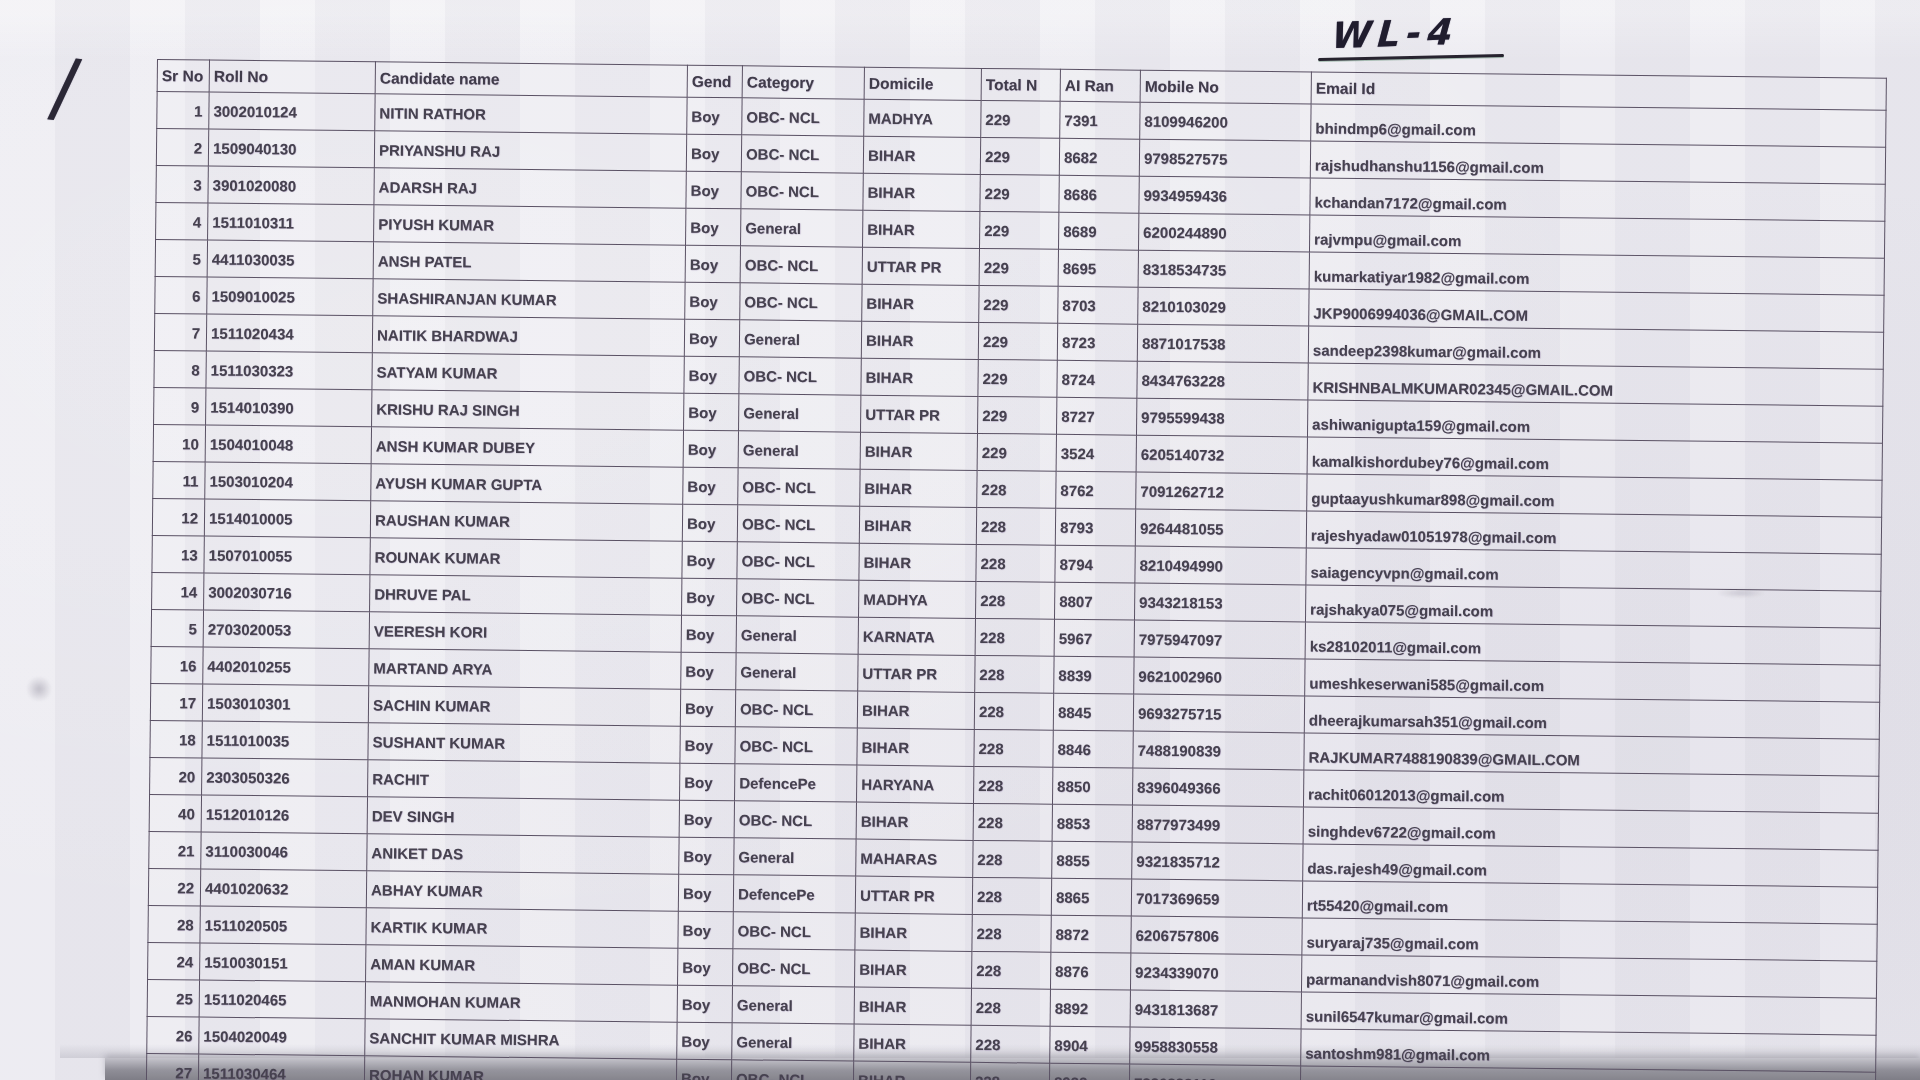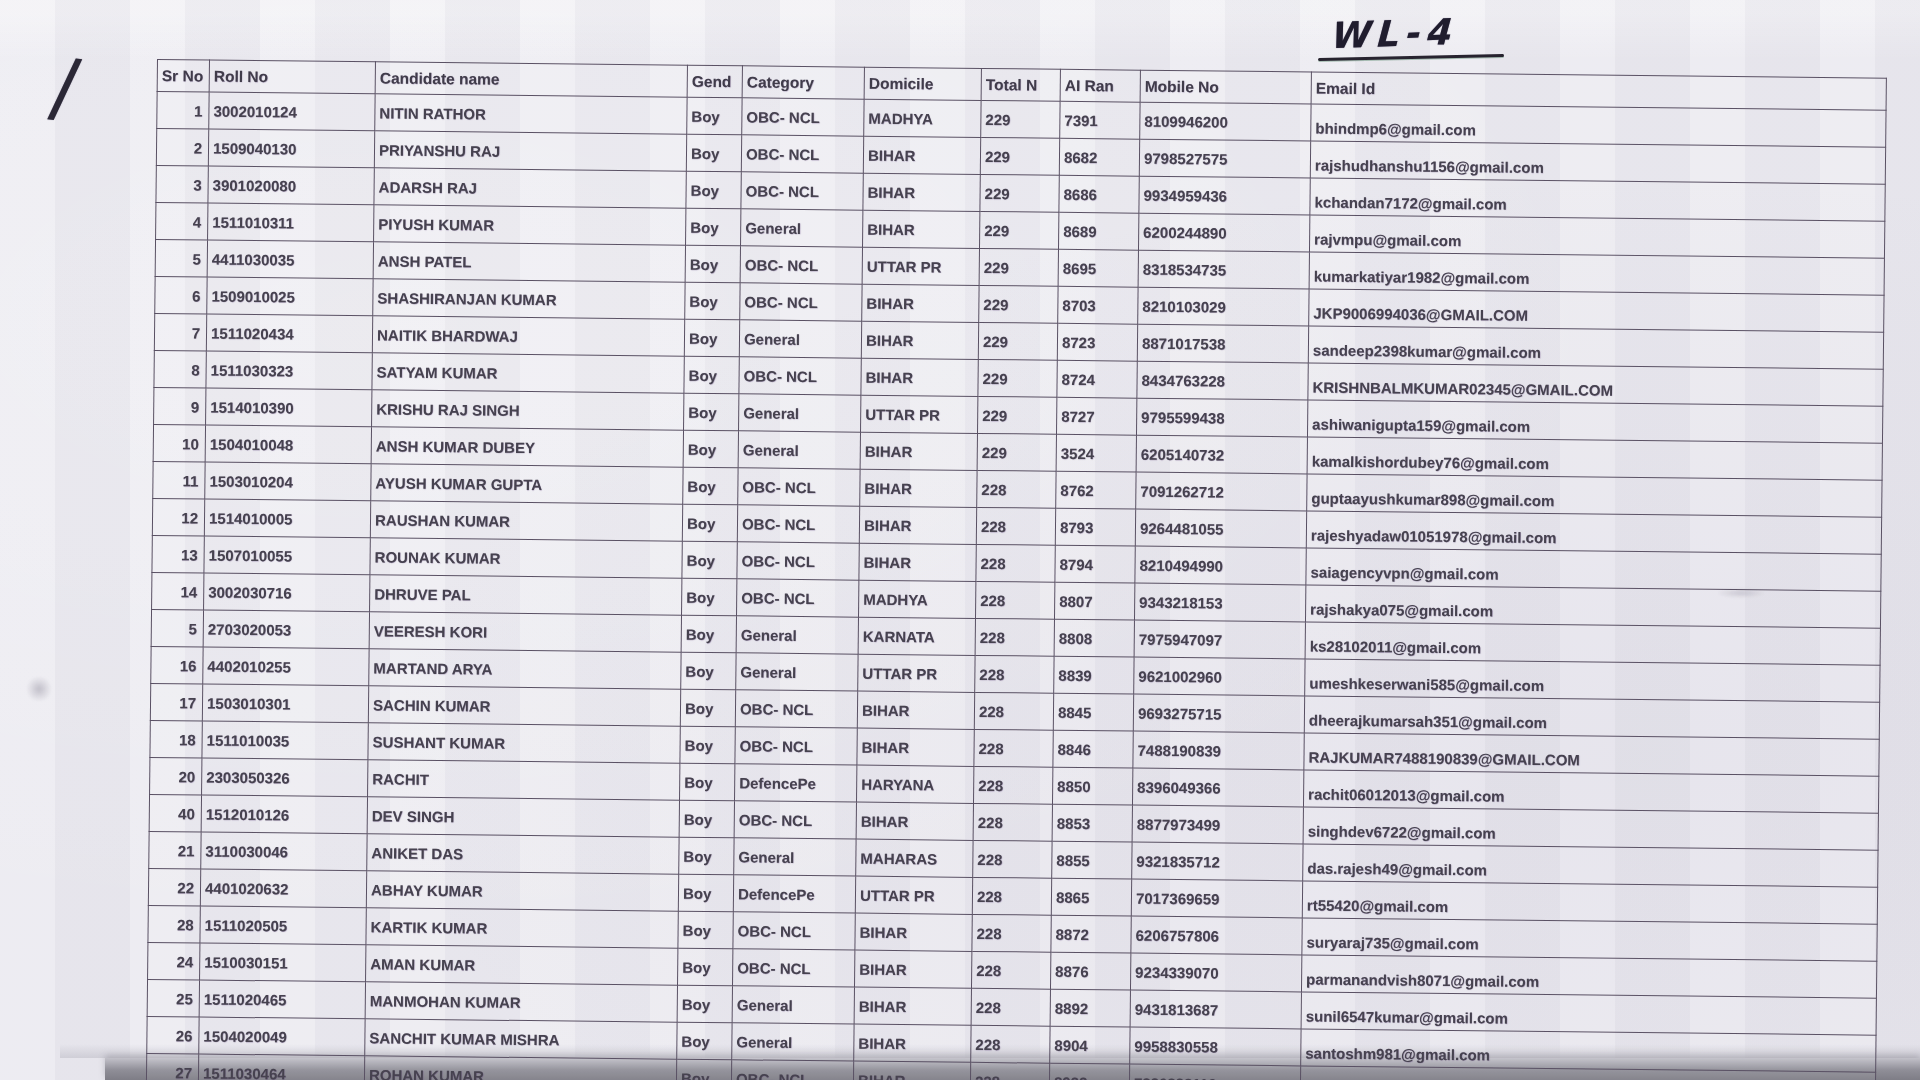--- a/index.html
+++ b/index.html
@@ -302,21 +302,21 @@
     <td data-col="9" data-name="cell-email-id">rajshakya075@gmail.com</td>
   </tr>
         <tr data-name="table-row">
     <td data-col="0" data-name="cell-sr-no">5</td>
     <td data-col="1" data-name="cell-roll-no">2703020053</td>
     <td data-col="2" data-name="cell-candidate-name">VEERESH KORI</td>
     <td data-col="3" data-name="cell-gender">Boy</td>
     <td data-col="4" data-name="cell-category">General</td>
     <td data-col="5" data-name="cell-domicile">KARNATA</td>
     <td data-col="6" data-name="cell-total-marks">228</td>
-    <td data-col="7" data-name="cell-ai-rank">8808</td>
+    <td data-col="7" data-name="cell-ai-rank">5967</td>
     <td data-col="8" data-name="cell-mobile-no">7975947097</td>
     <td data-col="9" data-name="cell-email-id">ks28102011@gmail.com</td>
   </tr>
         <tr data-name="table-row">
     <td data-col="0" data-name="cell-sr-no">16</td>
     <td data-col="1" data-name="cell-roll-no">4402010255</td>
     <td data-col="2" data-name="cell-candidate-name">MARTAND ARYA</td>
     <td data-col="3" data-name="cell-gender">Boy</td>
     <td data-col="4" data-name="cell-category">General</td>
     <td data-col="5" data-name="cell-domicile">UTTAR PR</td>

